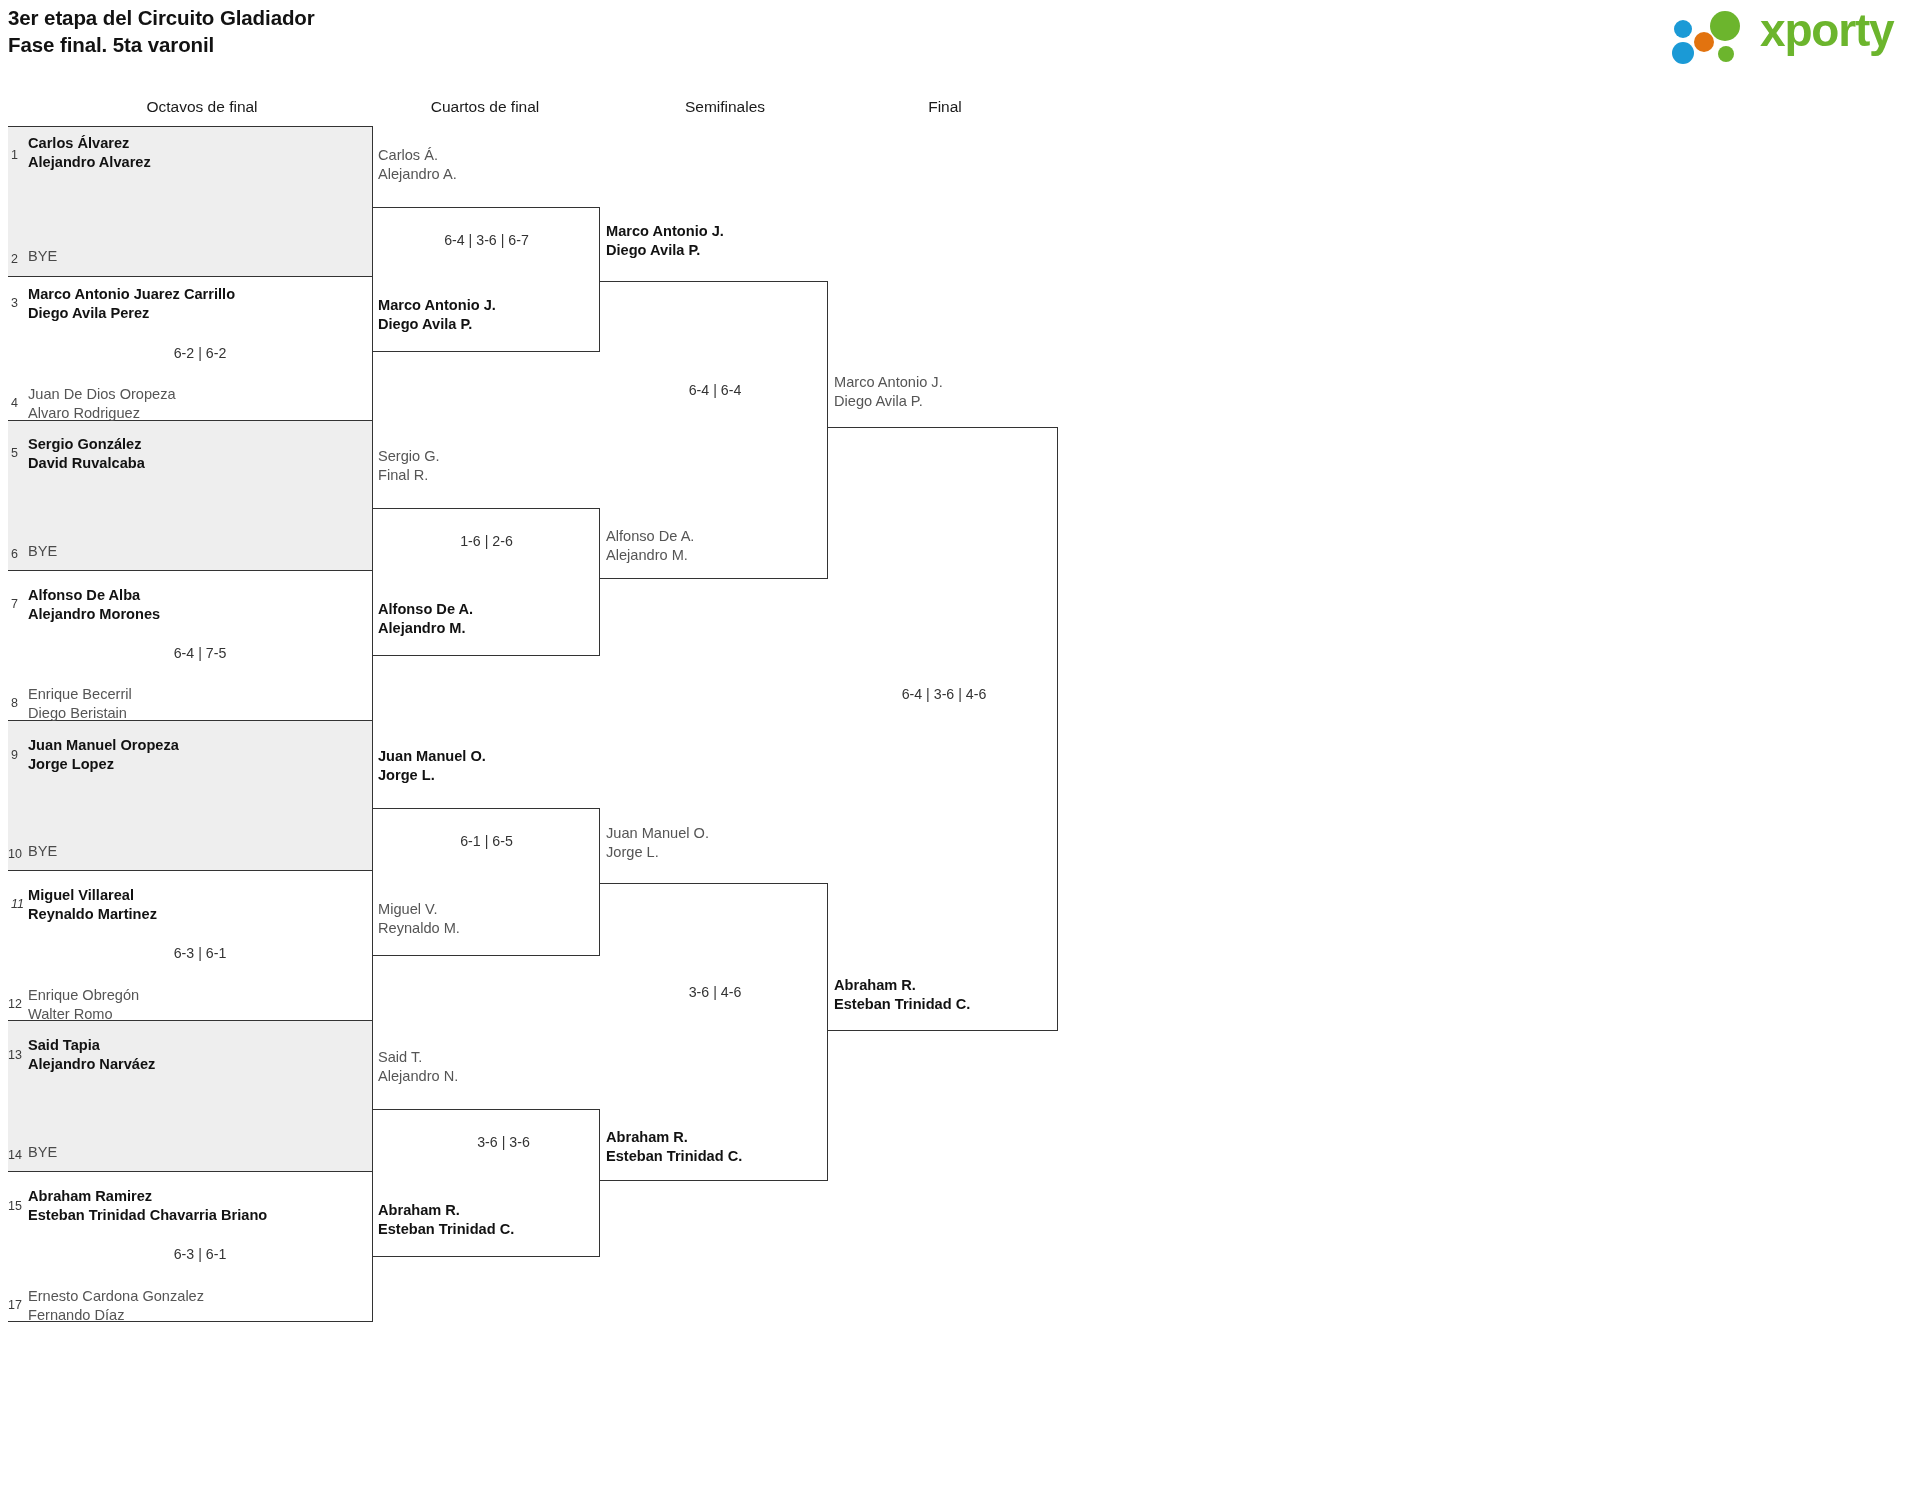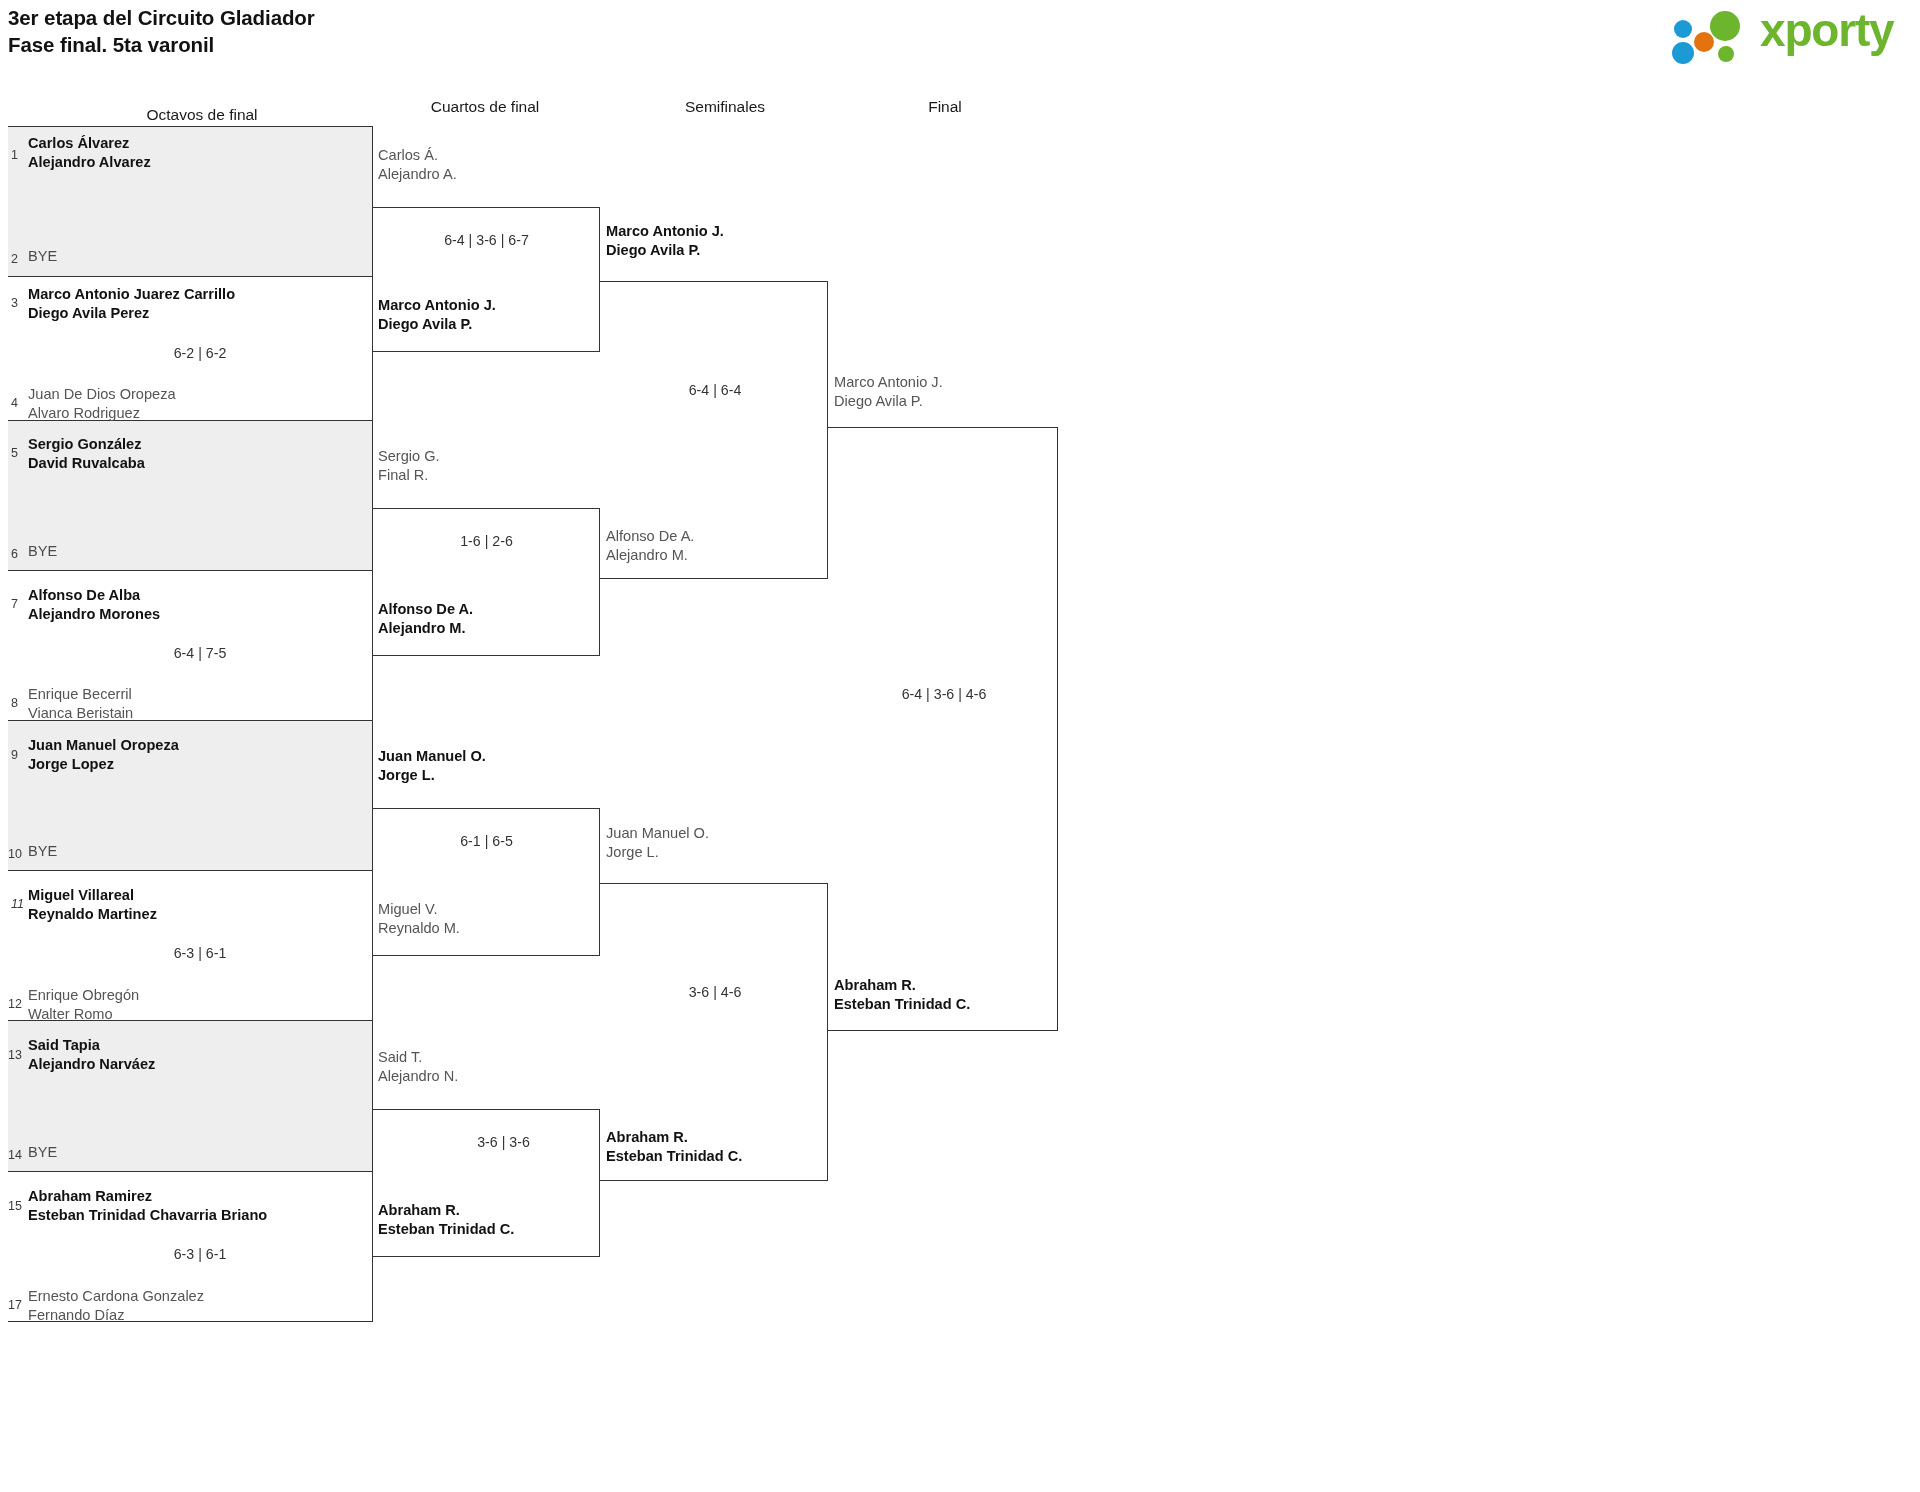--- a/index.html
+++ b/index.html
@@ -105,21 +105,21 @@
 
 <div id="brand-logo">
   <span class="logo-dot" style="left:2px;  top:14px; width:18px; height:18px; background:#1b9ad6;"></span>
   <span class="logo-dot" style="left:22px; top:26px; width:20px; height:20px; background:#e2730f;"></span>
   <span class="logo-dot" style="left:38px; top:5px;  width:30px; height:30px; background:#6cb52d;"></span>
   <span class="logo-dot" style="left:0px;  top:36px; width:22px; height:22px; background:#1b9ad6;"></span>
   <span class="logo-dot" style="left:46px; top:40px; width:16px; height:16px; background:#6cb52d;"></span>
   <span class="logo-word">xporty</span>
 </div>
 
-<div class="round-header" style="left:52px;  top:98px; width:300px;margin-top:8px;">Octavos de final</div>
+<div class="round-header" style="left:52px;  top:98px; width:300px;">Octavos de final</div>
 <div class="round-header" style="left:340px; top:98px; width:290px;">Cuartos de final</div>
 <div class="round-header" style="left:590px; top:98px; width:270px;">Semifinales</div>
 <div class="round-header" style="left:830px; top:98px; width:230px;">Final</div>
 
 <div class="slot slot-shade slot-border-top slot-border-bottom slot-border-right" style="left:8px; top:126px; width:365px; height:151px;"></div>
 <div class="seed-num" style="left:11px; top:148px;">1</div>
 <div class="team winner" style="left:28px; top:134px;">
   <span class="ln">Carlos Álvarez</span>
   <span class="ln">Alejandro Alvarez</span>
 </div>
@@ -155,21 +155,21 @@
 <div class="slot slot-border-bottom slot-border-right" style="left:8px; top:571px; width:365px; height:150px;"></div>
 <div class="seed-num" style="left:11px; top:597px;">7</div>
 <div class="team winner" style="left:28px; top:586px;">
   <span class="ln">Alfonso De Alba</span>
   <span class="ln">Alejandro Morones</span>
 </div>
 <div class="score" style="left:120px; top:645px; width:160px;">6-4 | 7-5</div>
 <div class="seed-num" style="left:11px; top:696px;">8</div>
 <div class="team loser" style="left:28px; top:685px;">
   <span class="ln">Enrique Becerril</span>
-  <span class="ln">Vianca Beristain</span>
+  <span class="ln">Diego Beristain</span>
 </div>
 
 <div class="slot slot-shade slot-border-bottom slot-border-right" style="left:8px; top:721px; width:365px; height:150px;"></div>
 <div class="seed-num" style="left:11px; top:748px;">9</div>
 <div class="team winner" style="left:28px; top:736px;">
   <span class="ln">Juan Manuel Oropeza</span>
   <span class="ln">Jorge Lopez</span>
 </div>
 <div class="seed-num" style="left:8px; top:847px;">10</div>
 <div class="team bye" style="left:28px; top:842px;">

